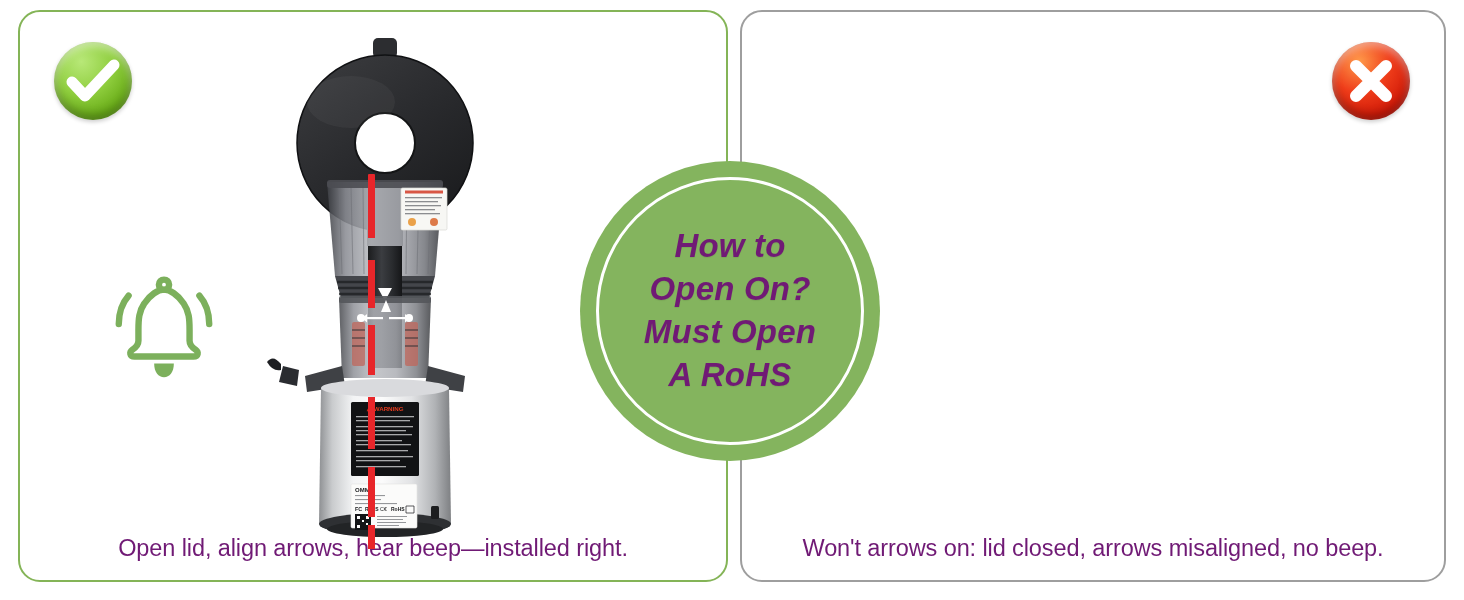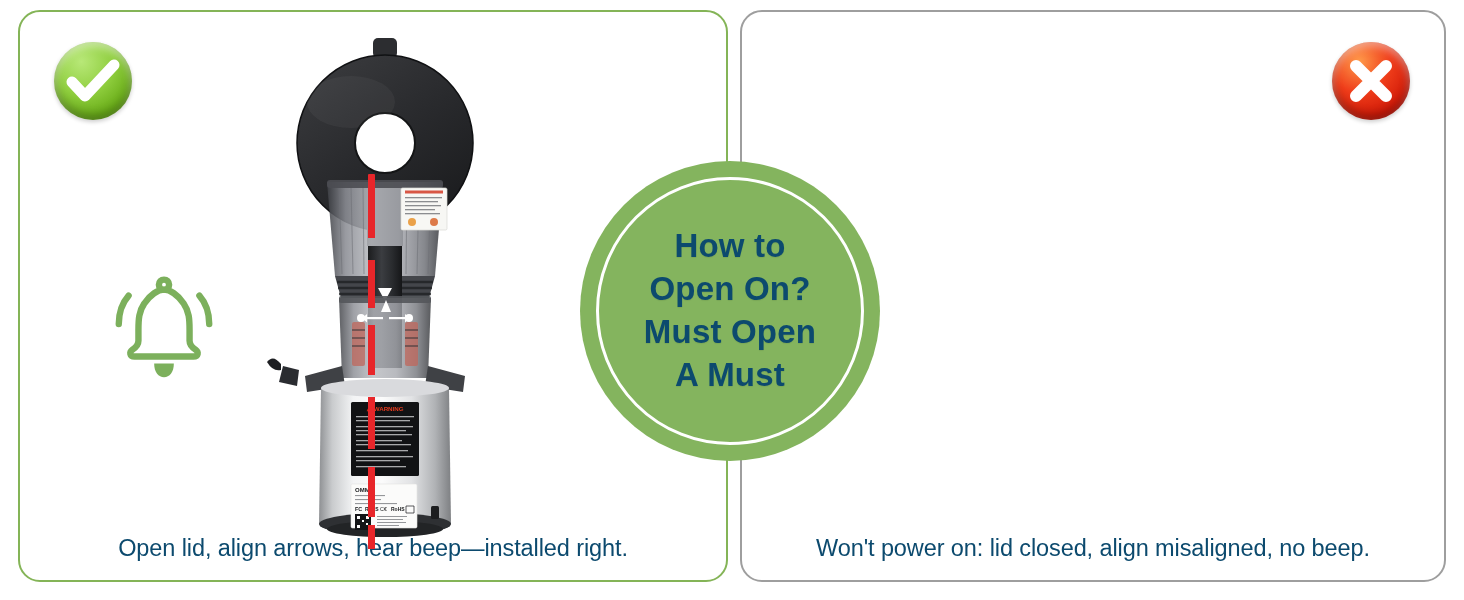--- a/index.html
+++ b/index.html
@@ -38,29 +38,30 @@
   .center-badge {
     position: absolute; left: 580px; top: 161px; width: 300px; height: 300px;
     border-radius: 50%; background: #84b45e;
     display: flex; align-items: center; justify-content: center; z-index: 30;
   }
   .center-badge .ring {
     position: absolute; left: 16px; top: 16px; right: 16px; bottom: 16px;
     border: 3px solid #ffffff; border-radius: 50%;
   }
   .center-badge .lines {
-    position: relative; text-align: center; color: #0c4a6e;
+    position: relative; text-align: center; color: #701a75;
     font-weight: bold; font-size: 33px; line-height: 1.30; letter-spacing: .2px;
     text-shadow: 0 1px 1px rgba(0,0,0,.07);
+    font-style: italic;
   }
 
   
   .caption {
     position: absolute; bottom: 18px; left: 0; width: 100%;
-    text-align: center; font-size: 23.5px; color: #0c4a6e; letter-spacing: -.1px;
+    text-align: center; font-size: 23.5px; color: #701a75; letter-spacing: -.1px;
   }
 
   
   .product { position: absolute; }
   .product.left  { left: 215px; top: 18px;  width: 300px; height: 515px; }
   .product svg { width: 100%; height: 100%; display: block; }
 
   
   .redline { position: absolute; width: 7px; background: transparent; z-index: 20; }
   .redline span { display: block; width: 7px; background: #e8262a; border-radius: 1px; }
@@ -268,26 +269,26 @@
   </div>
 
   <div class="card bad">
 
     <div class="badge ng">
       <svg viewBox="0 0 78 78" aria-hidden="true">
         <path d="M24 24 L54 54 M54 24 L24 54" fill="none" stroke="#ffffff" stroke-width="12" stroke-linecap="round"></path>
       </svg>
     </div>
 
-    <div class="caption">Won't power on: lid closed, align misaligned, no beep.</div>
+    <div class="caption">Won't arrows on: lid closed, arrows misaligned, no beep.</div>
   </div>
 
   <div class="center-badge">
     <div class="ring"></div>
     <div class="lines">
       <div>How to</div>
       <div>Open On?</div>
       <div>Must Open</div>
-      <div>A Must</div>
+      <div>A RoHS</div>
     </div>
   </div>
 
 </div>
 
 </body></html>

